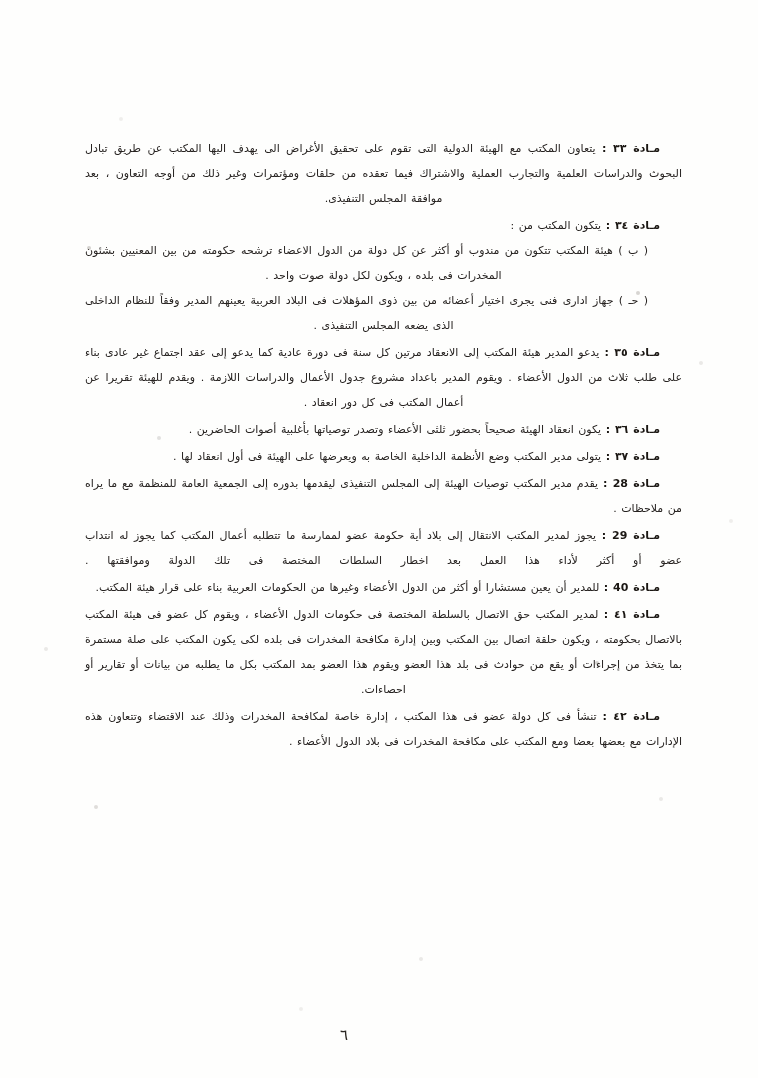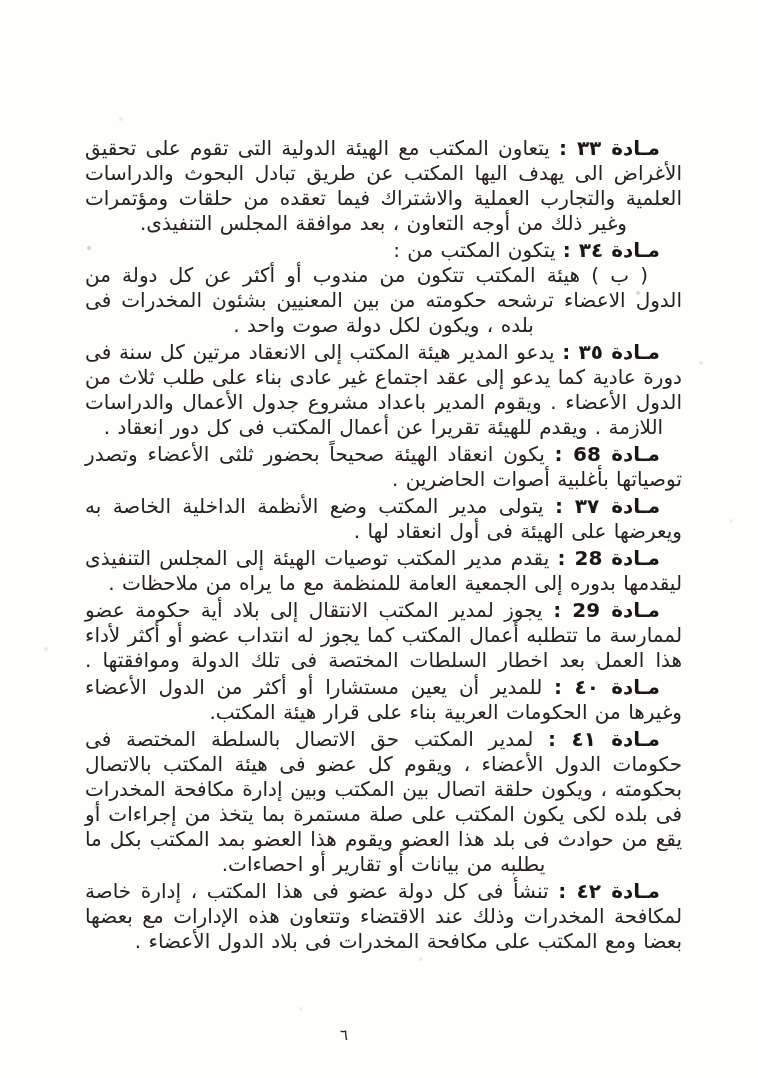--- a/index.html
+++ b/index.html
@@ -7,21 +7,21 @@
   .page{
     position:relative;width:758px;height:1078px;
     background:#fefefd;
     font-family:"DejaVu Sans",sans-serif;
     color:#262220;
   }
   .text-block{
     position:absolute;top:136px;left:85px;right:76px;
     direction:rtl;
     text-align:justify;
-    font-size:20px;
+    font-size:11px;
     line-height:25px;
     word-spacing:1px;
   }
   .text-block p{margin:0;}
   p.article{margin-top:2px;text-indent:22px;}
   p.article:first-child{margin-top:0;}
   p.item{text-indent:34px;}
   .last-center{text-align-last:center;}
   .last-justify{text-align-last:justify;}
   .article-label{font-weight:bold;color:#1b1713;}
@@ -65,48 +65,52 @@
       <span class="article-label">مـادة ٣٤ :</span>
       <span class="article-body">يتكون المكتب من :</span>
     </p>
 
 
     <p class="item last-center">
       <span class="item-marker">( ب )</span>
       <span class="item-text">هيئة المكتب تتكون من مندوب أو أكثر عن كل دولة من الدول الاعضاء ترشحه حكومته من بين المعنيين بشئون المخدرات فى بلده ، ويكون لكل دولة صوت واحد .</span>
     </p>
 
+    <p class="item last-center">
+      <span class="item-marker">( حـ )</span>
+      <span class="item-text">جهاز ادارى فنى يجرى اختيار أعضائه من بين ذوى المؤهلات فى البلاد العربية يعينهم المدير وفقاً للنظام الداخلى الذى يضعه المجلس التنفيذى .</span>
+    </p>
 
     <p class="article last-center">
       <span class="article-label">مـادة ٣٥ :</span>
       <span class="article-body">يدعو المدير هيئة المكتب إلى الانعقاد مرتين كل سنة فى دورة عادية كما يدعو إلى عقد اجتماع غير عادى بناء على طلب ثلاث من الدول الأعضاء . ويقوم المدير باعداد مشروع جدول الأعمال والدراسات اللازمة . ويقدم للهيئة تقريرا عن أعمال المكتب فى كل دور انعقاد .</span>
     </p>
 
     <p class="article">
-      <span class="article-label">مـادة 68 :</span>
+      <span class="article-label">مـادة ٣٦ :</span>
       <span class="article-body">يكون انعقاد الهيئة صحيحاً بحضور ثلثى الأعضاء وتصدر توصياتها بأغلبية أصوات الحاضرين .</span>
     </p>
 
     <p class="article">
       <span class="article-label">مـادة ٣٧ :</span>
       <span class="article-body">يتولى مدير المكتب وضع الأنظمة الداخلية الخاصة به ويعرضها على الهيئة فى أول انعقاد لها .</span>
     </p>
 
     <p class="article">
       <span class="article-label">مـادة 28 :</span>
       <span class="article-body">يقدم مدير المكتب توصيات الهيئة إلى المجلس التنفيذى ليقدمها بدوره إلى الجمعية العامة للمنظمة مع ما يراه من ملاحظات .</span>
     </p>
 
     <p class="article last-justify">
       <span class="article-label">مـادة 29 :</span>
       <span class="article-body">يجوز لمدير المكتب الانتقال إلى بلاد أية حكومة عضو لممارسة ما تتطلبه أعمال المكتب كما يجوز له انتداب عضو أو أكثر لأداء هذا العمل بعد اخطار السلطات المختصة فى تلك الدولة وموافقتها .</span>
     </p>
 
     <p class="article">
-      <span class="article-label">مـادة ٤٠ :</span>
+      <span class="article-label">مـادة 40 :</span>
       <span class="article-body">للمدير أن يعين مستشارا أو أكثر من الدول الأعضاء وغيرها من الحكومات العربية بناء على قرار هيئة المكتب.</span>
     </p>
 
     <p class="article last-center">
       <span class="article-label">مـادة ٤١ :</span>
       <span class="article-body">لمدير المكتب حق الاتصال بالسلطة المختصة فى حكومات الدول الأعضاء ، ويقوم كل عضو فى هيئة المكتب بالاتصال بحكومته ، ويكون حلقة اتصال بين المكتب وبين إدارة مكافحة المخدرات فى بلده لكى يكون المكتب على صلة مستمرة بما يتخذ من إجراءات أو يقع من حوادث فى بلد هذا العضو ويقوم هذا العضو بمد المكتب بكل ما يطلبه من بيانات أو تقارير أو احصاءات.</span>
     </p>
 
     <p class="article">
       <span class="article-label">مـادة ٤٢ :</span>

